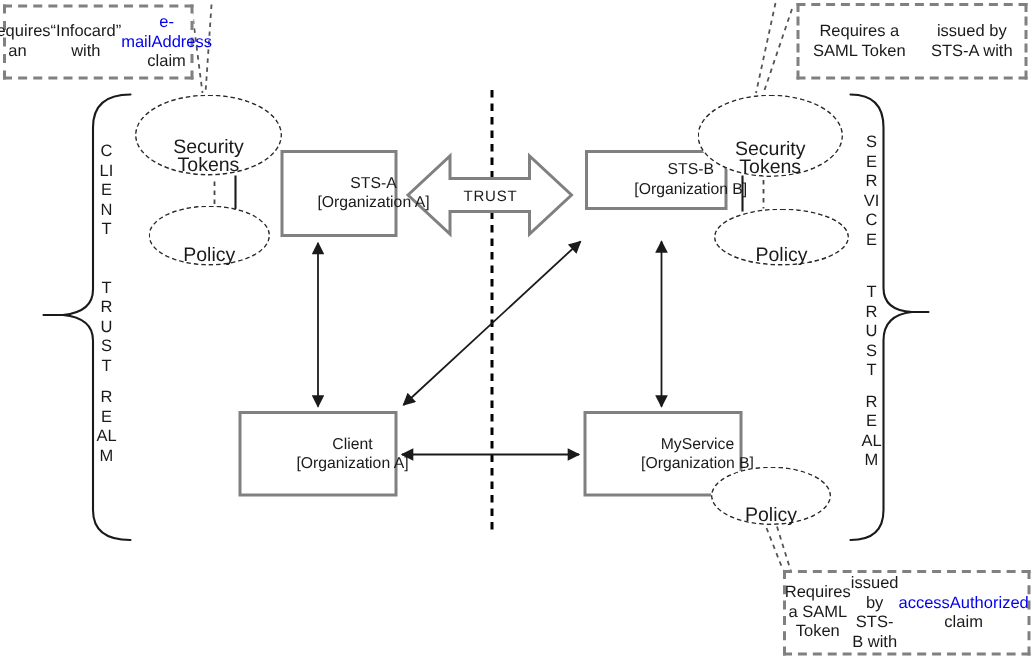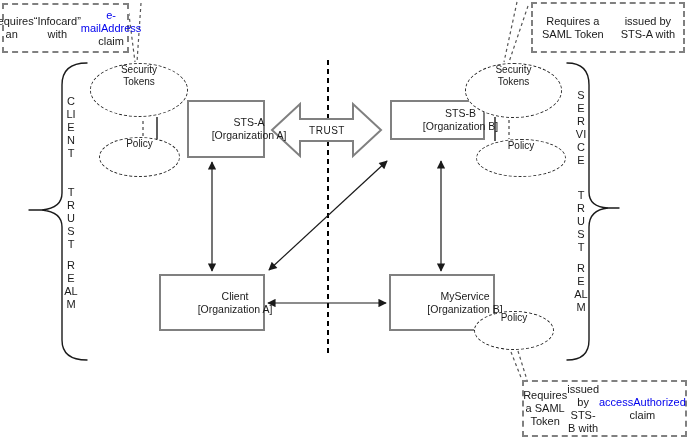--- a/index.html
+++ b/index.html
@@ -8,22 +8,22 @@
     font-family:"Liberation Sans",sans-serif;color:#1a1a1a;
   }
   .layer{position:absolute;left:0;top:0;}
   .node{
     position:absolute;box-sizing:border-box;background:#fff;border:2px solid #808080;
     display:flex;flex-direction:column;align-items:center;justify-content:center;
     font-size:10.5px;line-height:13px;text-align:center;white-space:nowrap;padding-left:46px;
   }
   .ellipse{
     position:absolute;box-sizing:border-box;background:#fff;border:1.5px dashed #2a2a2a;
-    border-radius:50%;display:flex;align-items:flex-start;justify-content:center;
-    font-size:10px;line-height:12px;text-align:center;
+    border-radius:50%;display:flex;align-items:flex-end;justify-content:center;
+    font-size:13px;line-height:12px;text-align:center;
   }
   .ellipse .wrap{display:block;width:62px;}
   .callout{
     position:absolute;box-sizing:border-box;background:#fff;border:2px dashed #808080;
     display:flex;flex-direction:row;align-items:center;justify-content:center;
     font-size:11px;line-height:13px;text-align:center;
   }
   .hl{color:#0000EE;}
   .realm-word{
     position:absolute;width:14px;font-size:11px;line-height:13px;

